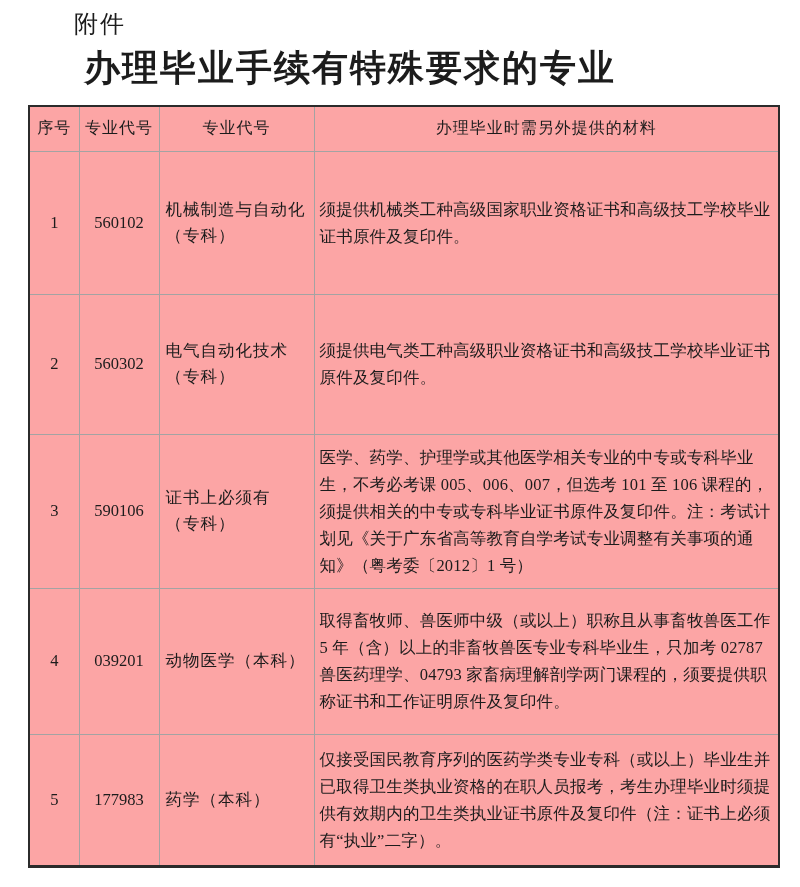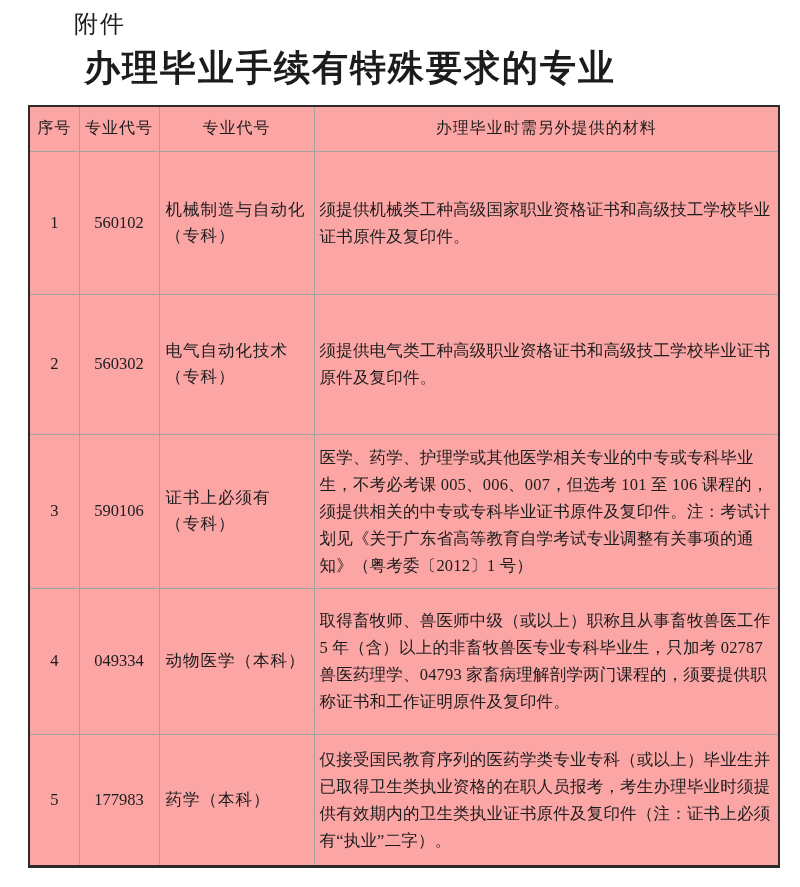--- a/index.html
+++ b/index.html
@@ -135,21 +135,21 @@
       <tr class="row-3">
         <td class="cell-center">3</td>
         <td class="cell-center">590106</td>
         <td class="cell-major">证书上必须有
 （专科）</td>
         <td class="cell-materials">医学、药学、护理学或其他医学相关专业的中专或专科毕业生，不考必考课 005、006、007，但选考 101 至 106 课程的，须提供相关的中专或专科毕业证书原件及复印件。注：考试计划见《关于广东省高等教育自学考试专业调整有关事项的通知》（粤考委〔2012〕1 号）</td>
       </tr>
 
       <tr class="row-4">
         <td class="cell-center">4</td>
-        <td class="cell-center">049334</td>
+        <td class="cell-center">039201</td>
         <td class="cell-major">动物医学（本科）</td>
         <td class="cell-materials">取得畜牧师、兽医师中级（或以上）职称且从事畜牧兽医工作 5 年（含）以上的非畜牧兽医专业专科毕业生，只加考 02787 兽医药理学、04793 家畜病理解剖学两门课程的，须要提供职称证书和工作证明原件及复印件。</td>
       </tr>
 
       <tr class="row-5">
         <td class="cell-center">5</td>
         <td class="cell-center">177983</td>
         <td class="cell-major">药学（本科）</td>
         <td class="cell-materials">仅接受国民教育序列的医药学类专业专科（或以上）毕业生并已取得卫生类执业资格的在职人员报考，考生办理毕业时须提供有效期内的卫生类执业证书原件及复印件（注：证书上必须有“执业”二字）。</td>
       </tr>

